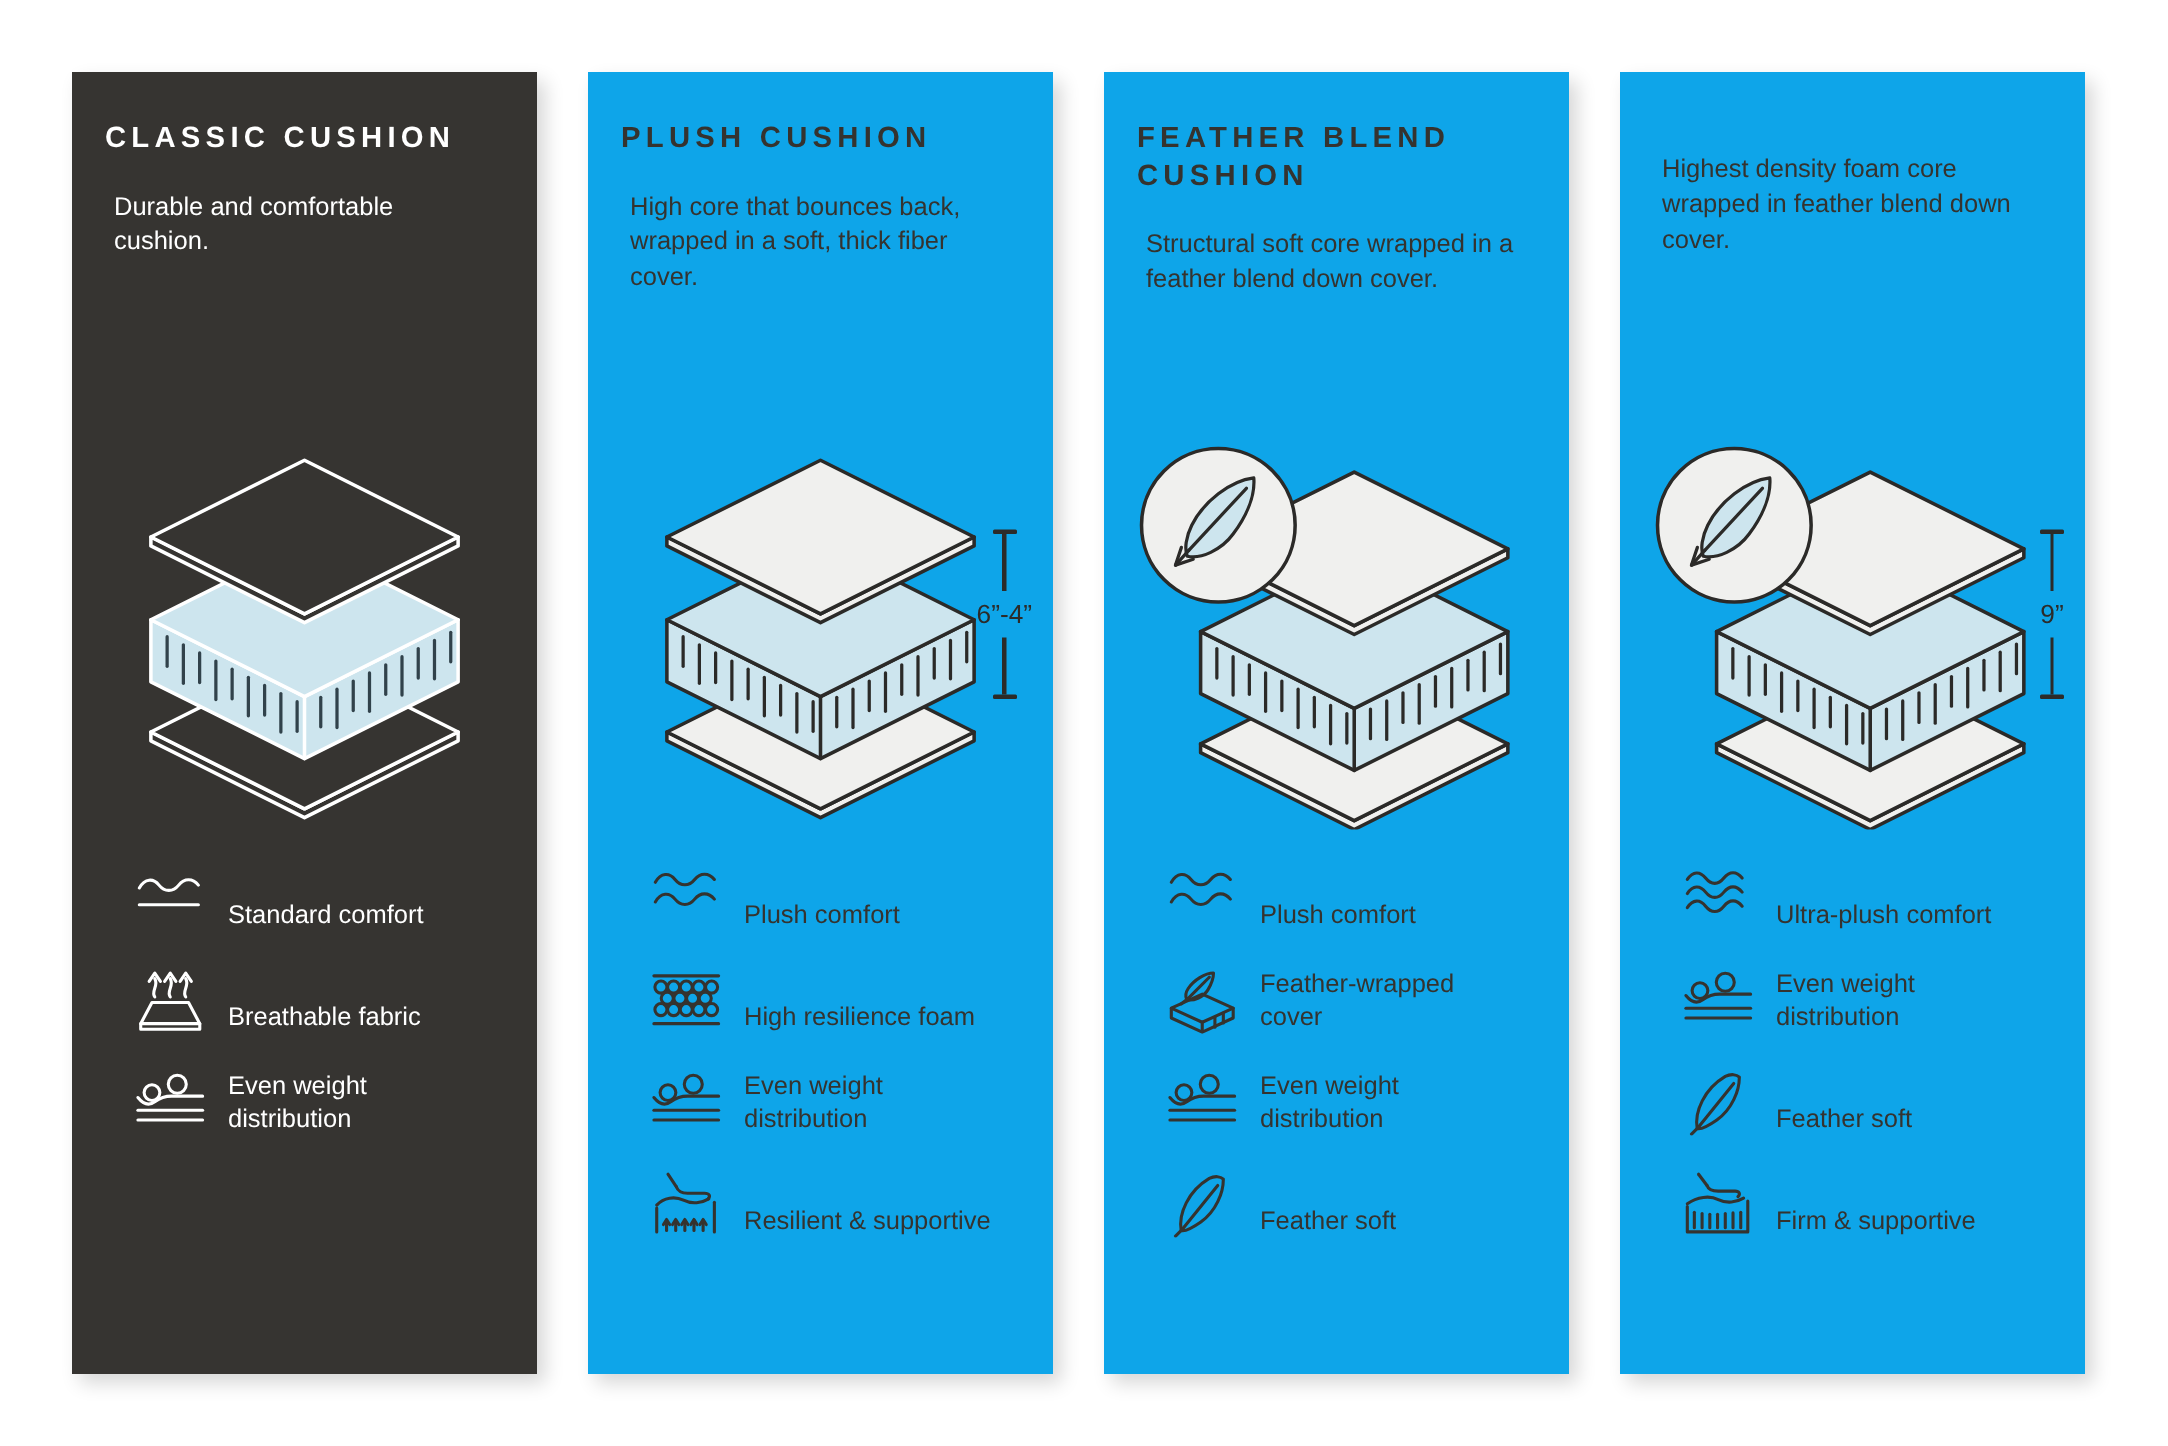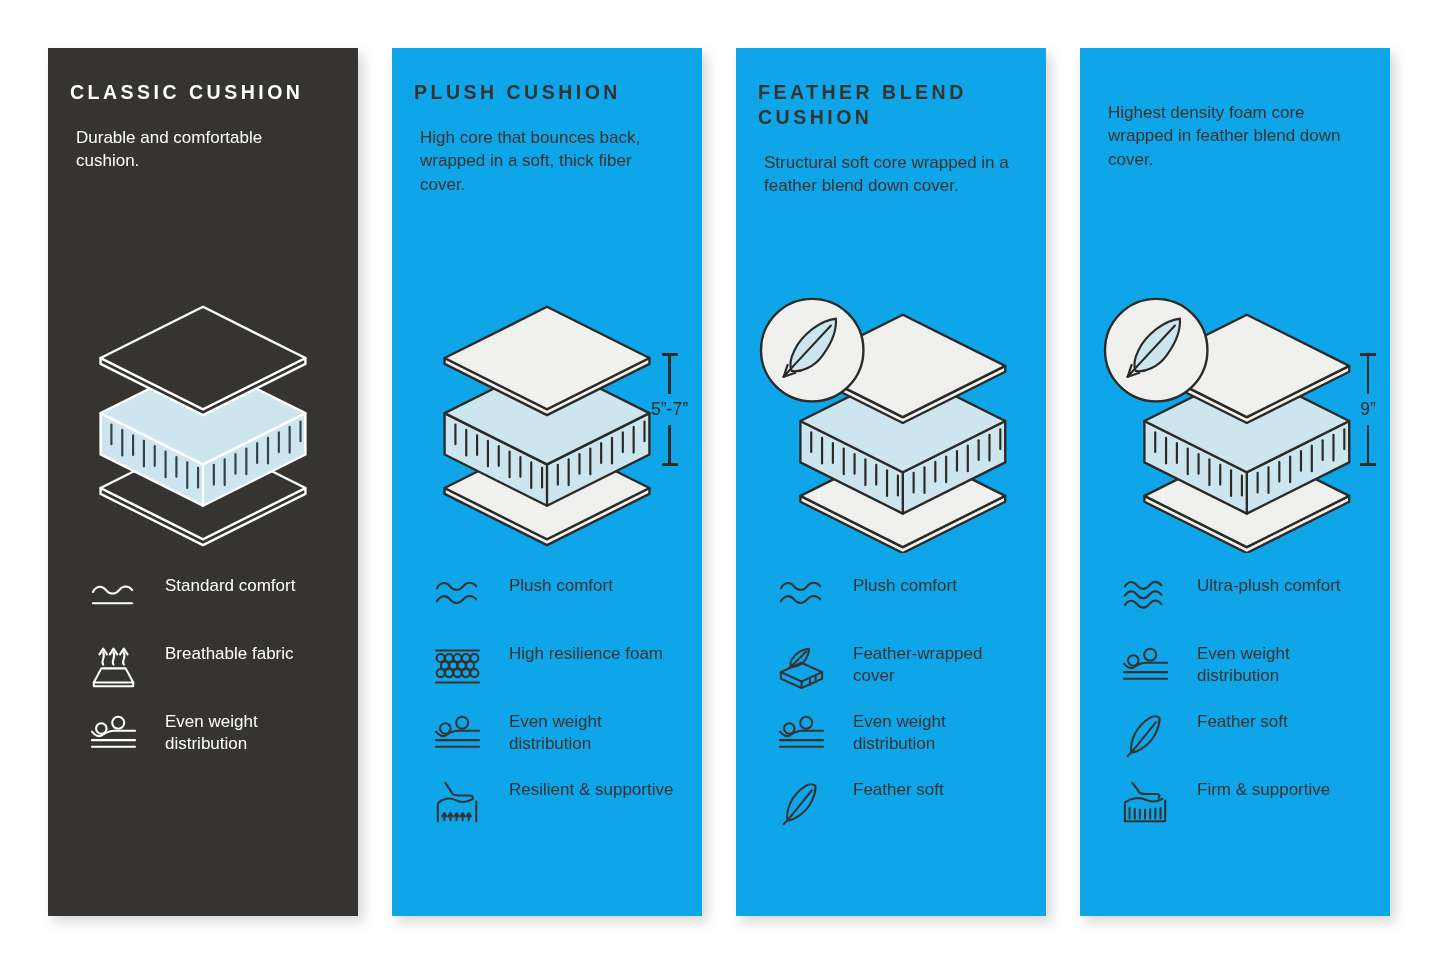--- a/index.html
+++ b/index.html
@@ -27,21 +27,21 @@
     position:absolute;right:14px;top:58px;display:flex;flex-direction:column;
     align-items:center;color:#2c2b29;
   }
   .m-cap{width:16px;height:3px;background:currentColor;border-radius:1px;}
   .m-line{width:2.6px;height:38px;background:currentColor;}
   .m-val{font-size:17.5px;padding:5px 0;white-space:nowrap;}
   .features{
     list-style:none;margin:18px 0 0;padding:0 8px 0 38px;
     display:flex;flex-direction:column;gap:22px;
   }
-  .feature{display:flex;align-items:flex-start;gap:25px;}
+  .feature{display:flex;align-items:flex-end;gap:12px;}
   .ficon{width:54px;height:46px;flex:0 0 auto;display:flex;align-items:center;justify-content:center;}
   .flabel{font-size:17px;line-height:1.3;max-width:168px;}
 </style>
 </head>
 <body>
 
 <div class="board">
 
   <section class="panel dark">
     <div class="head">
@@ -146,21 +146,21 @@
           <path d="M124 170 L124 196" fill="none" stroke="#2b2a28" stroke-width="2.2" stroke-linecap="round" stroke-linejoin="round"></path>
           <path d="M228 134 L228 160" fill="none" stroke="#2b2a28" stroke-width="2.2" stroke-linecap="round" stroke-linejoin="round"></path>
           <path d="M135 175.5 L135 195.5" fill="none" stroke="#2b2a28" stroke-width="2.2" stroke-linecap="round" stroke-linejoin="round"></path>
           <path d="M239 128.5 L239 148.5" fill="none" stroke="#2b2a28" stroke-width="2.2" stroke-linecap="round" stroke-linejoin="round"></path>
           <polygon points="36,64 140,116 244,64 244,70 140,122 36,70" fill="#f0f0ee" stroke="#2b2a28" stroke-width="2.4" stroke-linejoin="round"></polygon>
           <polygon points="140,12 244,64 140,116 36,64" fill="#f0f0ee" stroke="#2b2a28" stroke-width="2.4" stroke-linejoin="round"></polygon>
         </svg>
       <div class="measure">
         <span class="m-cap"></span>
         <span class="m-line"></span>
-        <span class="m-val">5”-7”</span>
+        <span class="m-val">6”-4”</span>
         <span class="m-line"></span>
         <span class="m-cap"></span>
       </div>
     </div>
     <ul class="features">
       <li class="feature">
         <span class="ficon">
             <svg viewBox="0 0 56 48" width="53" height="45" fill="none" stroke="currentColor" stroke-width="2.2" stroke-linecap="round" stroke-linejoin="round">
               <path d="M6 13 C10 6,16 6,20 11 C24 16,30 16,34 11 C38 6,44 6,48 11"></path>
               <path d="M6 27 C10 20,16 20,20 25 C24 30,30 30,34 25 C38 20,44 20,48 25"></path>

